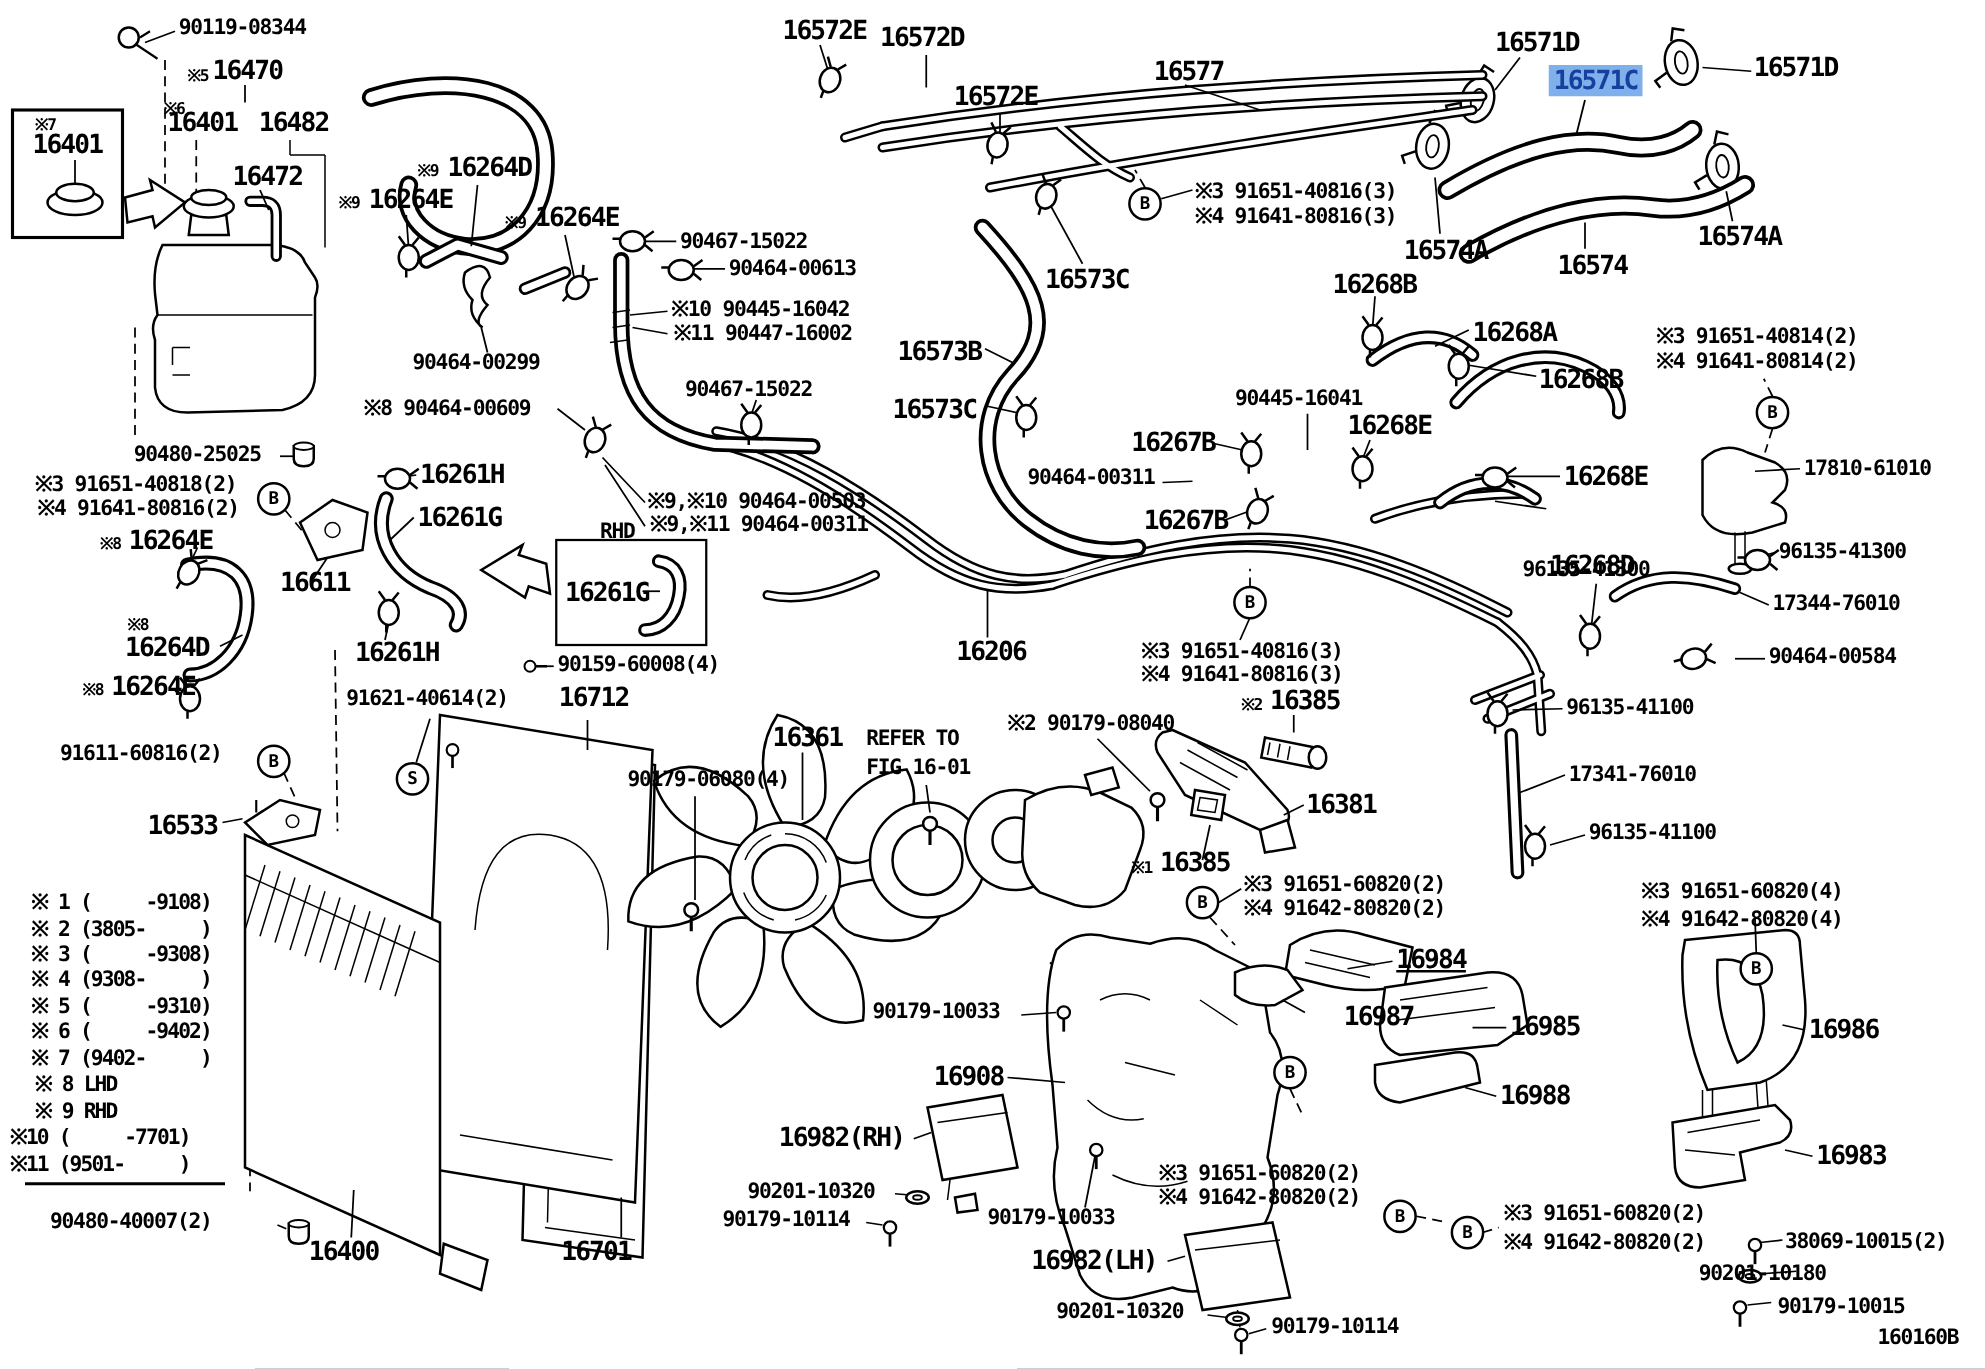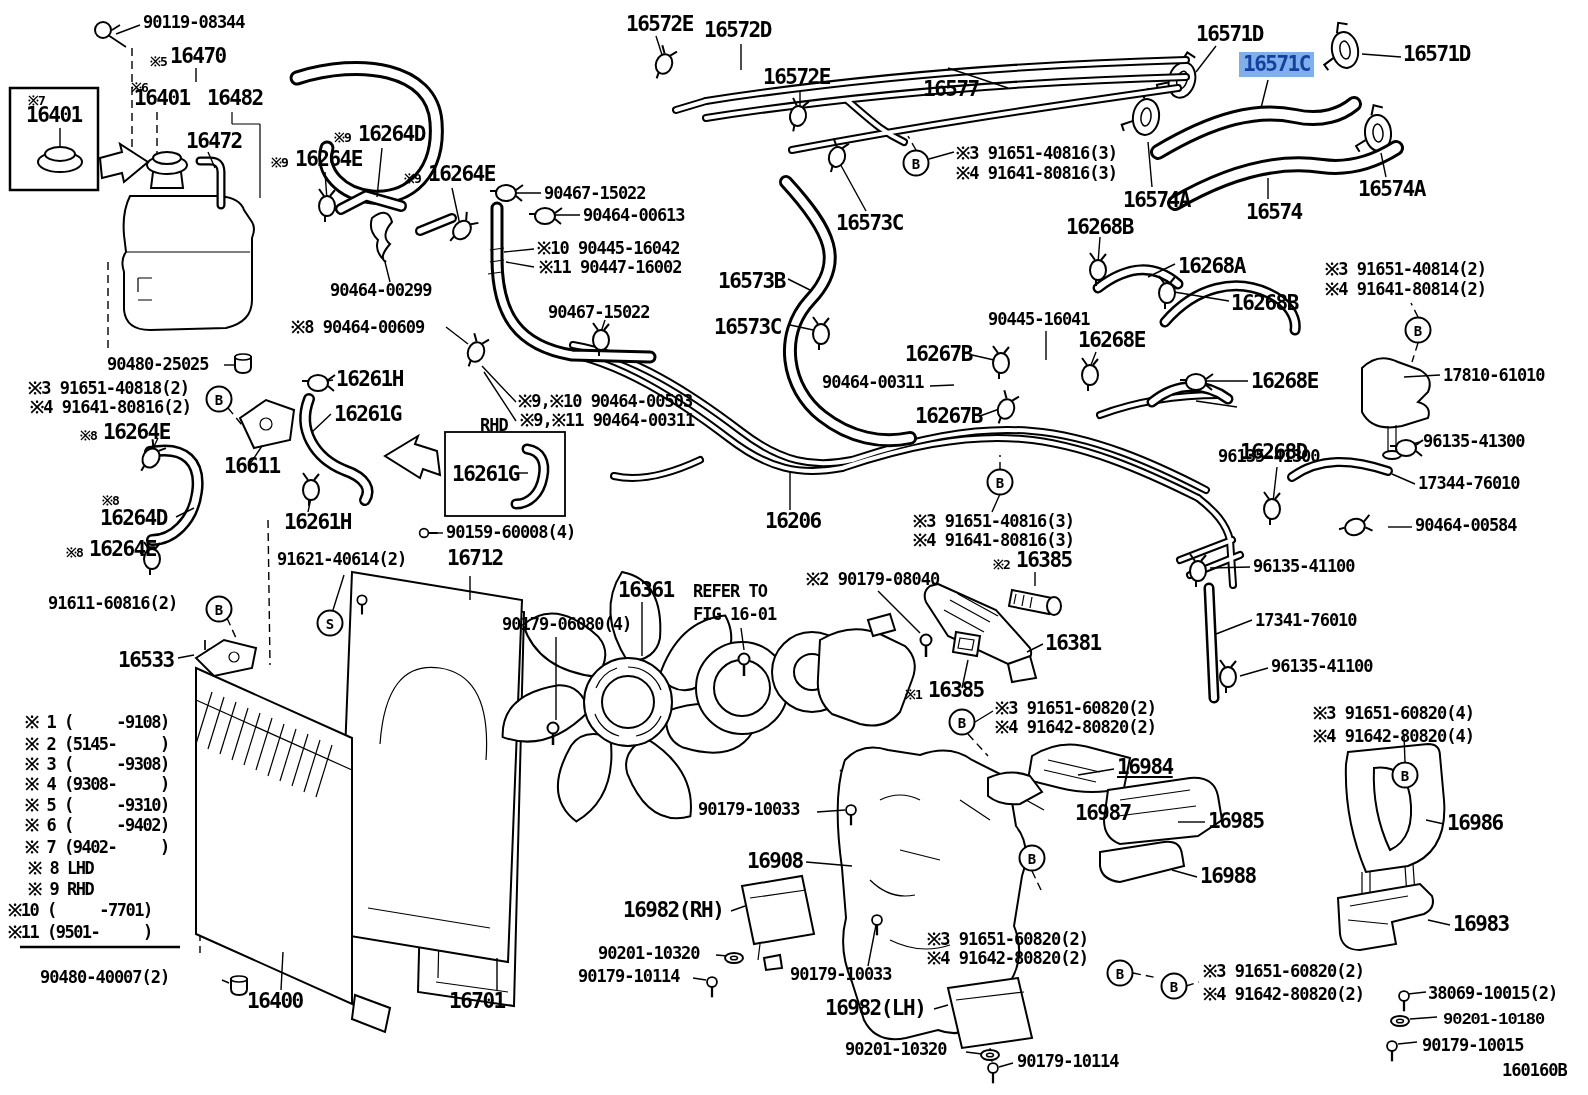--- a/index.html
+++ b/index.html
@@ -497,21 +497,21 @@
       <div class="lbl md" style="left: 790px; top: 966px;">90179-10033</div>
       <div class="lbl lg" style="left: 825px; top: 998px;">16982(LH)</div>
       <div class="lbl md" style="left: 845px; top: 1041px;">90201-10320</div>
       <div class="lbl md" style="left: 1017px; top: 1053px;">90179-10114</div>
       <div class="lbl md" style="left: 40px; top: 969px;">90480-40007(2)</div>
       <div class="lbl lg" style="left: 247px; top: 991px;">16400</div>
       <div class="lbl lg" style="left: 449px; top: 991px;">16701</div>
       <div class="lbl lg" style="left: 626px; top: 14px;">16572E</div>
       <div class="lbl lg" style="left: 704px; top: 20px;">16572D</div>
       <div class="lbl lg" style="left: 763px; top: 67px;">16572E</div>
-      <div class="lbl lg" style="left: 923px; top: 47px; margin-top: 32px;">16577</div>
+      <div class="lbl lg" style="left: 923px; top: 47px;">16577</div>
       <div class="lbl lg" style="left: 1196px; top: 24px;">16571D</div>
       <div class="lbl lg hl" style="left: 1239px; top: 52px;">16571C</div>
       <div class="lbl lg" style="left: 1403px; top: 44px;">16571D</div>
       <div class="lbl md" style="left: 956px; top: 145px;">※3 91651-40816(3)</div>
       <div class="lbl md" style="left: 956px; top: 165px;">※4 91641-80816(3)</div>
       <div class="lbl lg" style="left: 836px; top: 213px;">16573C</div>
       <div class="lbl lg" style="left: 1123px; top: 190px;">16574A</div>
       <div class="lbl lg" style="left: 1246px; top: 202px;">16574</div>
       <div class="lbl lg" style="left: 1358px; top: 179px;">16574A</div>
       <div class="lbl lg" style="left: 1066px; top: 217px;">16268B</div>
@@ -544,24 +544,24 @@
       <div class="lbl lg" style="left: 1200px; top: 866px;">16988</div>
       <div class="lbl md" style="left: 1313px; top: 705px;">※3 91651-60820(4)</div>
       <div class="lbl md" style="left: 1313px; top: 728px;">※4 91642-80820(4)</div>
       <div class="lbl lg" style="left: 1447px; top: 813px;">16986</div>
       <div class="lbl lg" style="left: 1453px; top: 914px;">16983</div>
       <div class="lbl md" style="left: 927px; top: 931px;">※3 91651-60820(2)</div>
       <div class="lbl md" style="left: 927px; top: 950px;">※4 91642-80820(2)</div>
       <div class="lbl md" style="left: 1203px; top: 963px;">※3 91651-60820(2)</div>
       <div class="lbl md" style="left: 1203px; top: 986px;">※4 91642-80820(2)</div>
       <div class="lbl md" style="left: 1428px; top: 985px;">38069-10015(2)</div>
-      <div class="lbl md" style="left: 1443px; top: 1011px; font-family: Liberation Mono, monospace;">90201-10180</div>
+      <div class="lbl md" style="left: 1359px; top: 1011px;">90201-10180</div>
       <div class="lbl md" style="left: 1422px; top: 1037px;">90179-10015</div>
       <div class="lbl legend" style="left: 25px; top: 714px; text-align: center;">※ 1 (     -9108)</div>
-      <div class="lbl legend" style="left: 25px; top: 736px;">※ 2 (5145-     )</div>
+      <div class="lbl legend" style="left: 25px; top: 736px;">※ 2 (3805-     )</div>
       <div class="lbl legend" style="left: 25px; top: 756px;">※ 3 (     -9308)</div>
       <div class="lbl legend" style="left: 25px; top: 776px;">※ 4 (9308-     )</div>
       <div class="lbl legend" style="left: 25px; top: 797px;">※ 5 (     -9310)</div>
       <div class="lbl legend" style="left: 25px; top: 817px;">※ 6 (     -9402)</div>
       <div class="lbl legend" style="left: 25px; top: 839px;">※ 7 (9402-     )</div>
       <div class="lbl legend" style="left: 28px; top: 860px;">※ 8 LHD</div>
       <div class="lbl legend" style="left: 28px; top: 881px;">※ 9 RHD</div>
       <div class="lbl legend" style="left: 8px; top: 902px;">※10 (     -7701)</div>
       <div class="lbl legend" style="left: 8px; top: 924px;">※11 (9501-     )</div>
       <div class="circ" style="left: 916px; top: 163px;">B</div>

